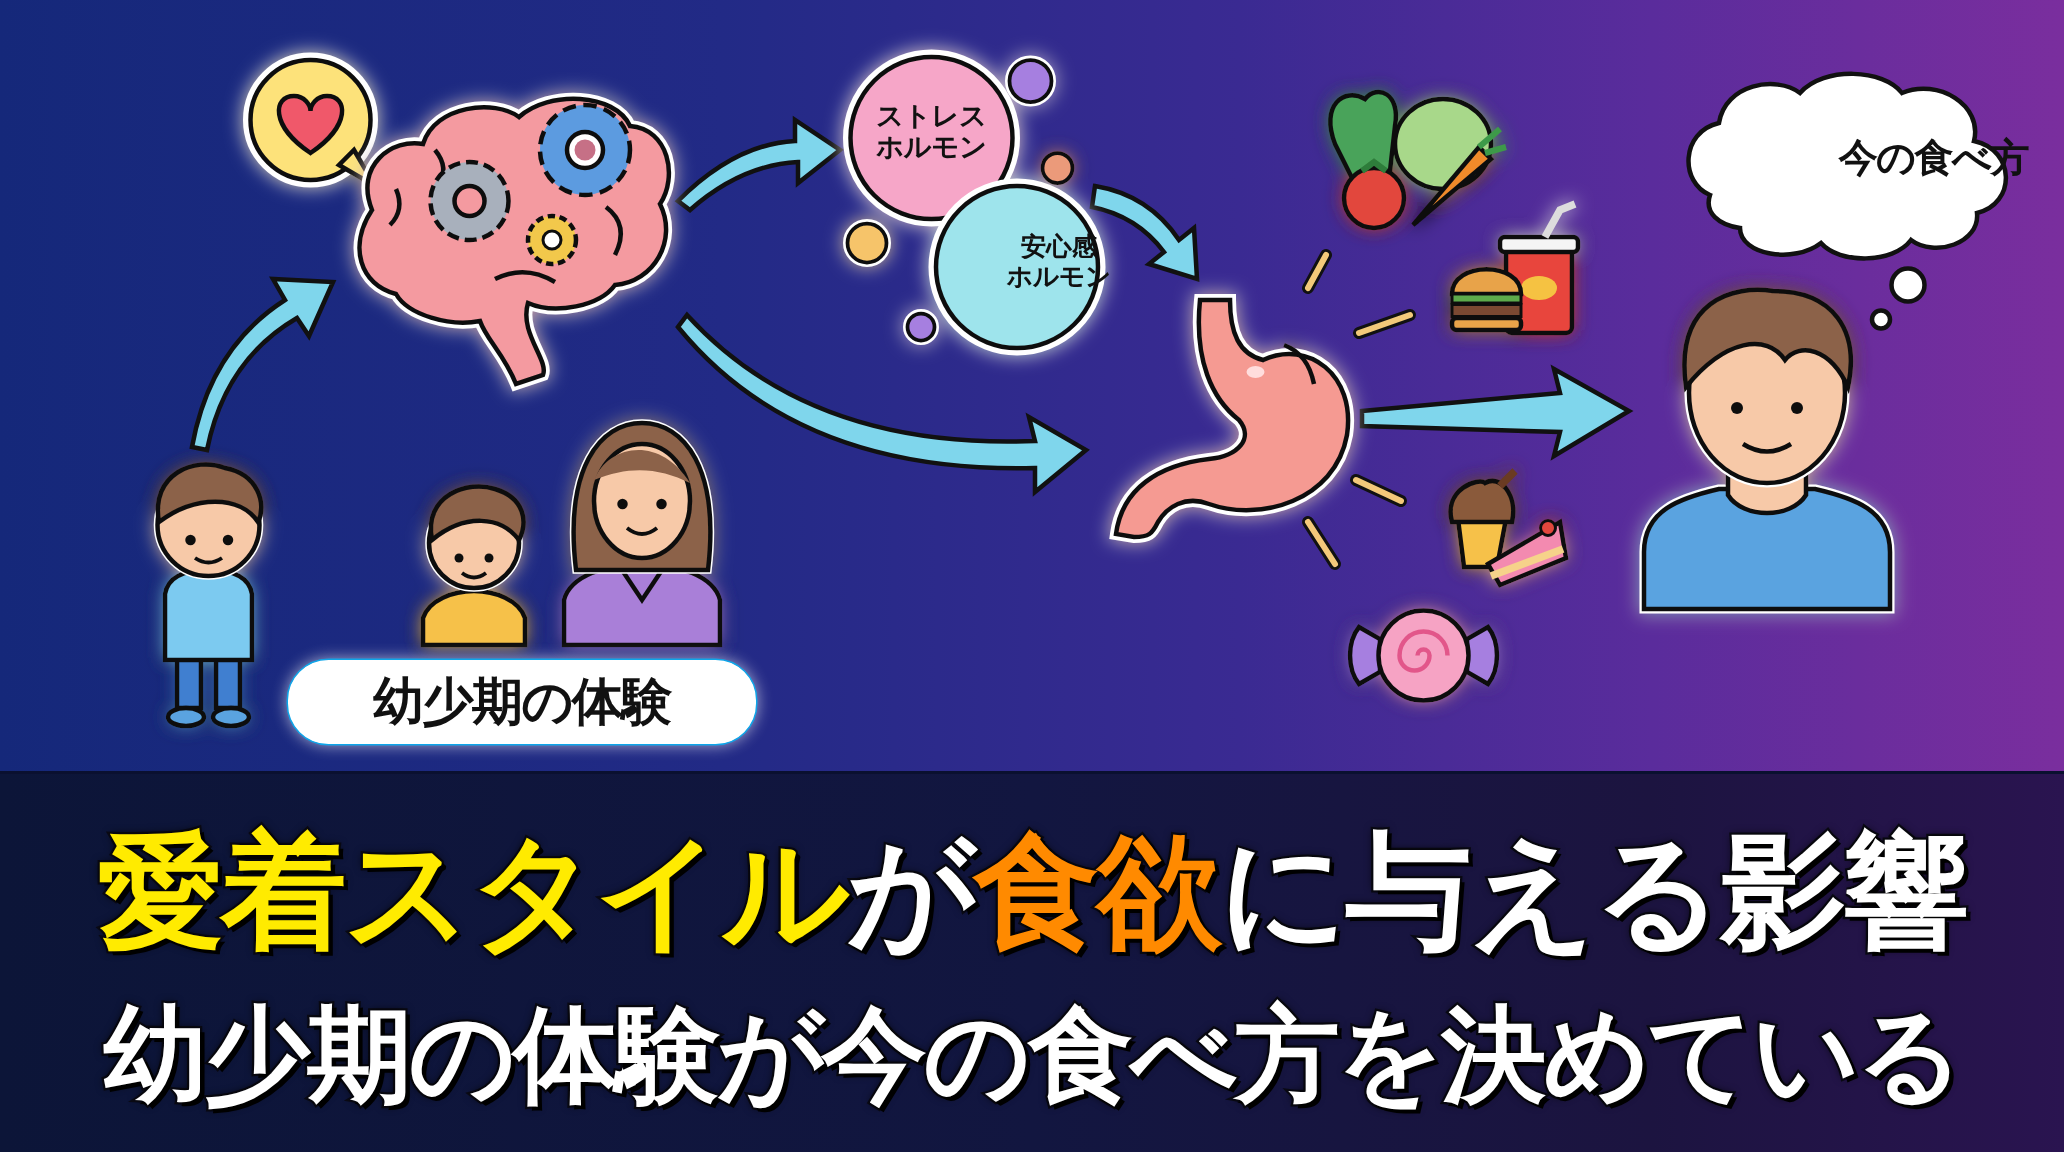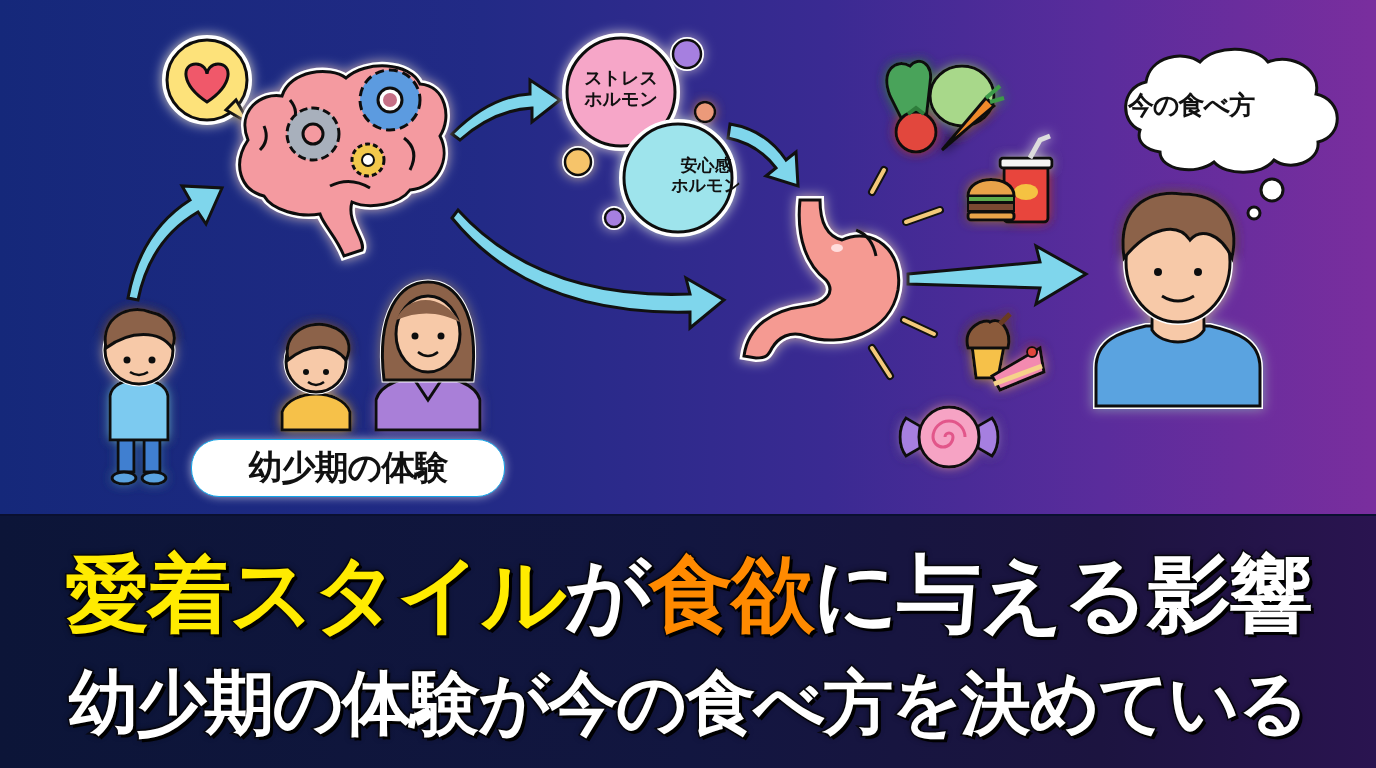--- a/index.html
+++ b/index.html
@@ -34,21 +34,21 @@
     position:absolute; left:191px; top:439px; width:312px; height:56px;
     background:#fff; border-radius:28px; border:1px solid #0ea5e9;
     box-shadow:0 0 10px rgba(255,255,255,0.6);
     display:flex; align-items:center; justify-content:center;
     font-weight:bold; font-size:34px; color:#111; letter-spacing:-1px;
   }
   .bubble-text {
     position:absolute; font-weight:bold; color:#111; text-align:center; line-height:1.15;
   }
   .cloud-text {
-    position:absolute; left:1128px; top:88px; width:200px; text-align:left;
+    position:absolute; left:1152px; top:88px; width:200px; text-align:right;
     font-weight:bold; font-size:26px; color:#111; letter-spacing:-1px;
   }
 </style>
 </head>
 <body>
 
 <div class="stage">
   <div class="top"></div>
   <div class="bottom"></div>
 

